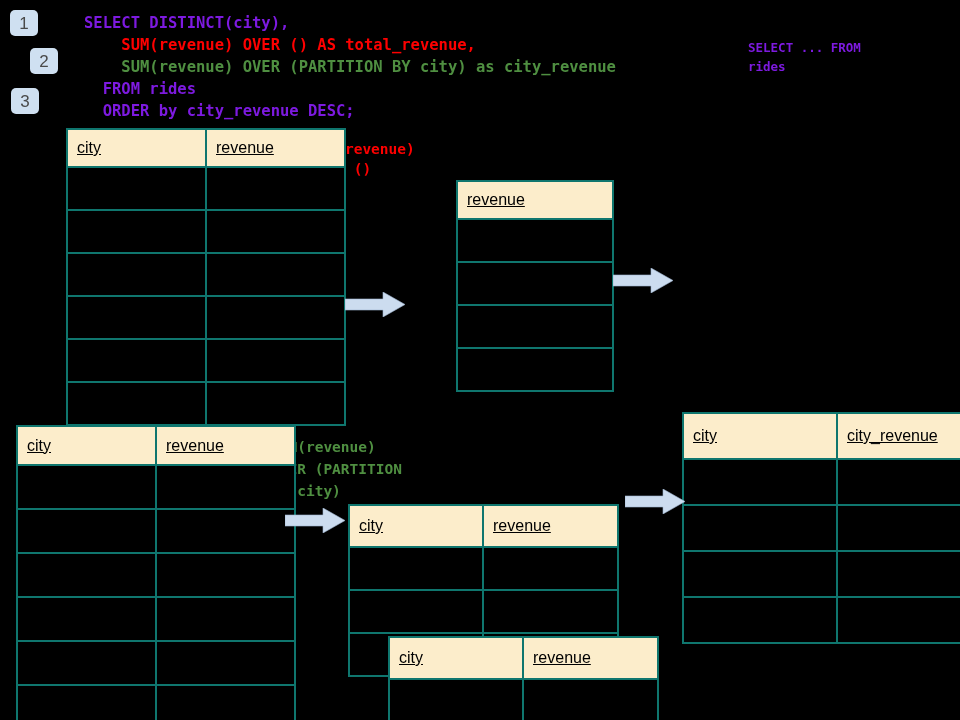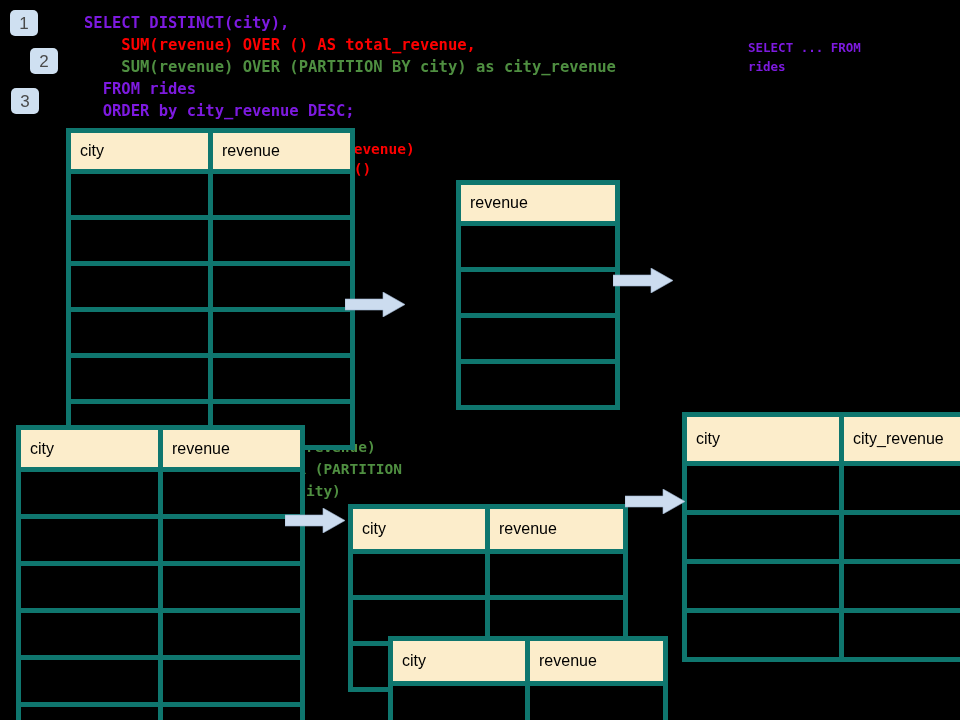--- a/index.html
+++ b/index.html
@@ -78,23 +78,24 @@
 
   
   .tbl {
     position: absolute;
     border-collapse: collapse;
     table-layout: fixed;
     background: #000000;
     font-family: "Liberation Sans", sans-serif;
   }
   .tbl td {
-    border: 5px solid #0f766e;
+    border: 2px solid #0f766e;
     padding: 0;
     margin: 0;
+    text-decoration: underline;
   }
   .tbl td.hdr {
     background: #fcedcb;
     color: #000000;
     font-size: 16px;
     padding: 0 9px;
     vertical-align: middle;
     white-space: nowrap;
   }
   .tbl td.cell {

